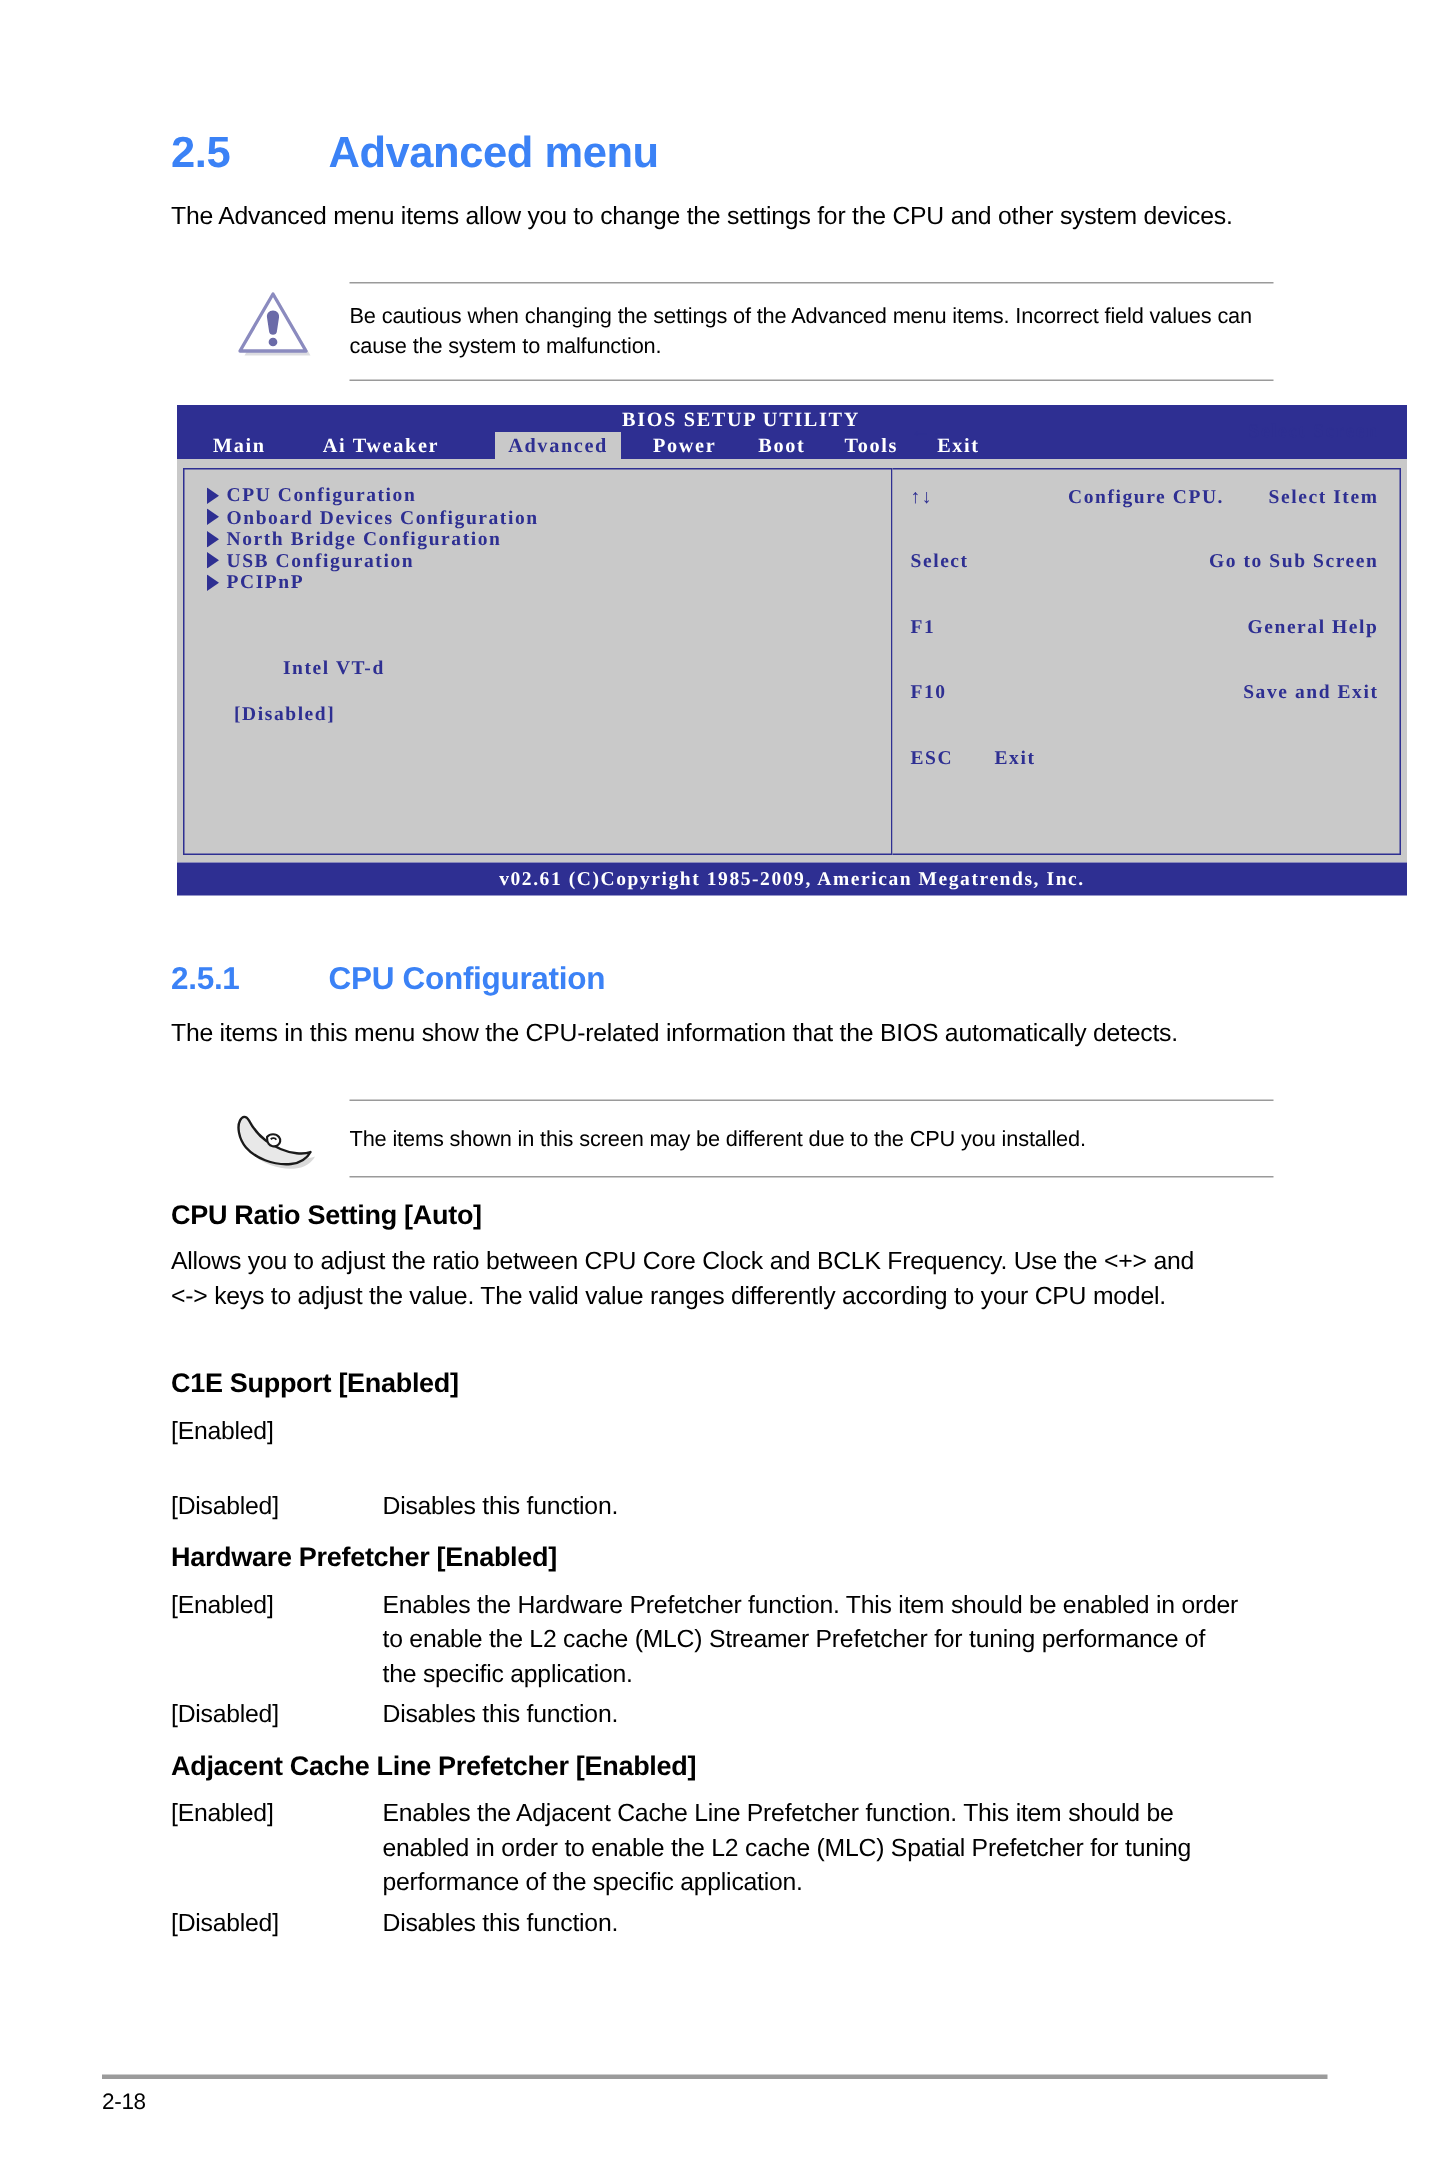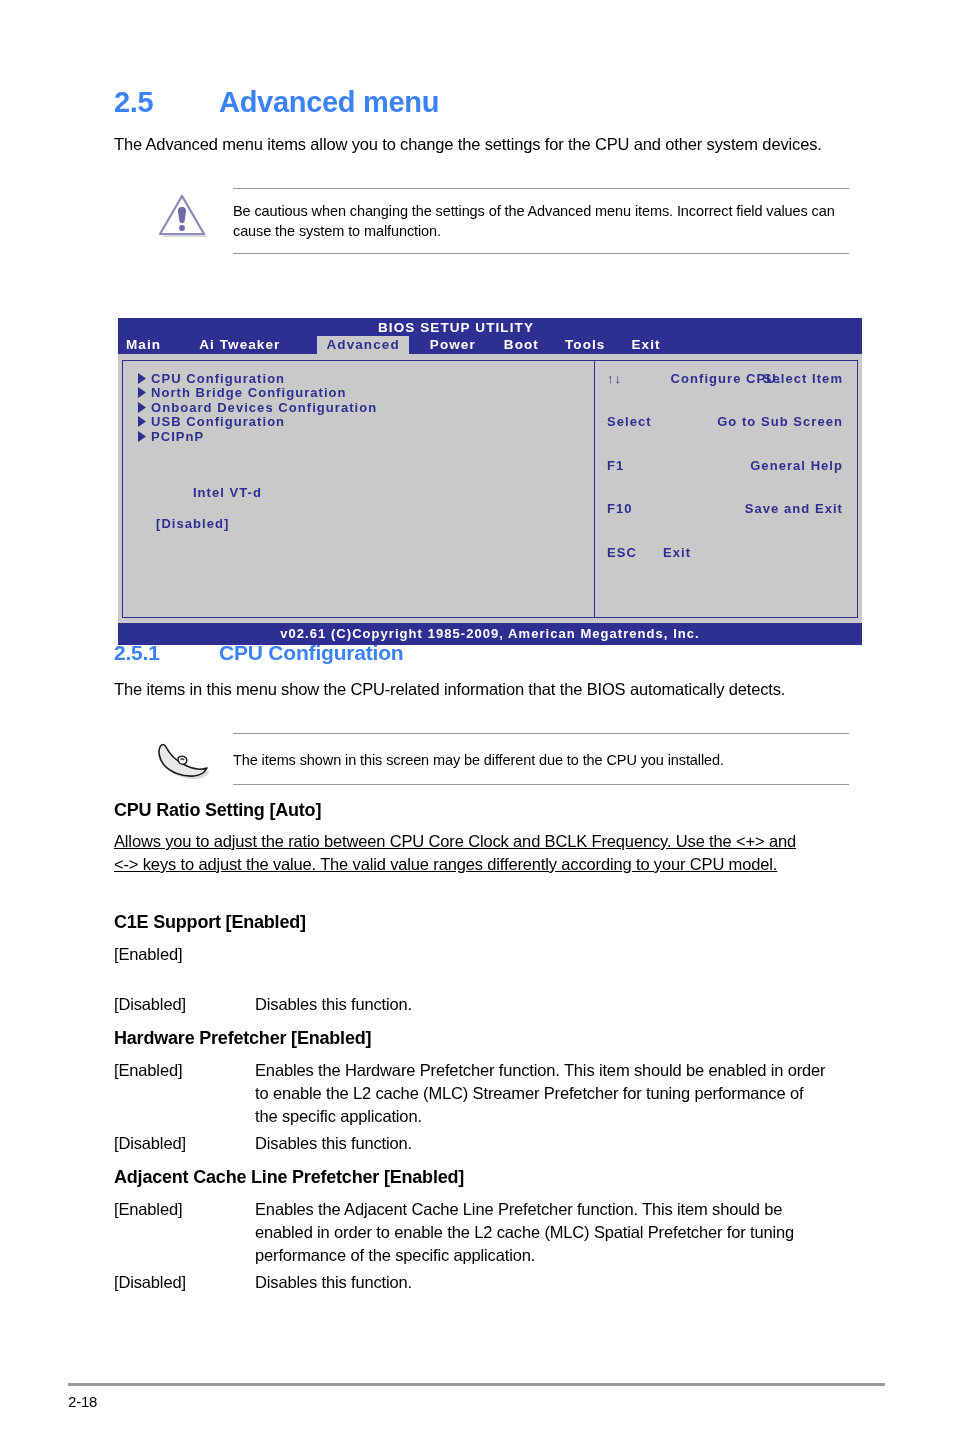--- a/index.html
+++ b/index.html
@@ -85,23 +85,22 @@
   #callout-warning .inner { min-height: 56px; }
   #callout-note { top: 733px; }
   #callout-note .inner { min-height: 44px; }
   #callout-note .txt { padding-top: 16px; }
 
   
   .bios {
     position: absolute;
     left: 118px;
     top: 270px;
-    width: 744px;
-    font-family: Liberation Sans, sans-serif;
-    margin-top: 48px;
+    width: 820px;
+    font-family: Liberation Serif, serif;
   }
   .bios-topbar {
     background: #2e2f92;
     height: 36px;
     position: relative;
   }
   .bios-title {
     position: absolute;
     left: 0; right: 0;
     top: 2px;
@@ -112,21 +111,21 @@
     letter-spacing: 1.1px;
     padding-right: 68px;
   }
   .bios-tabs {
     position: absolute;
     left: 0; right: 0;
     top: 18px;
     height: 18px;
     display: flex;
     align-items: flex-end;
-    padding-left: 7px;
+    padding-left: 23px;
   }
   .bios-tab {
     color: #ffffff;
     font-size: 13.5px;
     font-weight: bold;
     letter-spacing: 1.1px;
     padding: 0 1px;
     line-height: 18px;
     white-space: pre;
   }
@@ -239,21 +238,20 @@
     letter-spacing: -0.2px;
     white-space: nowrap;
   }
   .opt-para {
     position: absolute;
     left: 114px;
     width: 700px;
     font-size: 16.5px;
     line-height: 23px;
     letter-spacing: -0.15px;
-    text-decoration: underline;
   }
   .opt-row {
     position: absolute;
     left: 114px;
     width: 716px;
     display: flex;
     font-size: 16.5px;
     line-height: 23px;
     letter-spacing: -0.15px;
   }
@@ -341,30 +339,30 @@
             </span>
             <span>CPU Configuration</span>
           </div>
 
           <div class="bios-item">
             <span class="tri">
               <svg width="10" height="11" viewBox="0 0 10 11">
                   <path d="M1 0 L9 5.5 L1 11 Z" fill="#2e2f92"></path>
                 </svg>
             </span>
-            <span>North Bridge Configuration</span>
+            <span>Onboard Devices Configuration</span>
           </div>
 
           <div class="bios-item">
             <span class="tri">
               <svg width="10" height="11" viewBox="0 0 10 11">
                   <path d="M1 0 L9 5.5 L1 11 Z" fill="#2e2f92"></path>
                 </svg>
             </span>
-            <span>Onboard Devices Configuration</span>
+            <span>North Bridge Configuration</span>
           </div>
 
           <div class="bios-item">
             <span class="tri">
               <svg width="10" height="11" viewBox="0 0 10 11">
                   <path d="M1 0 L9 5.5 L1 11 Z" fill="#2e2f92"></path>
                 </svg>
             </span>
             <span>USB Configuration</span>
           </div>

